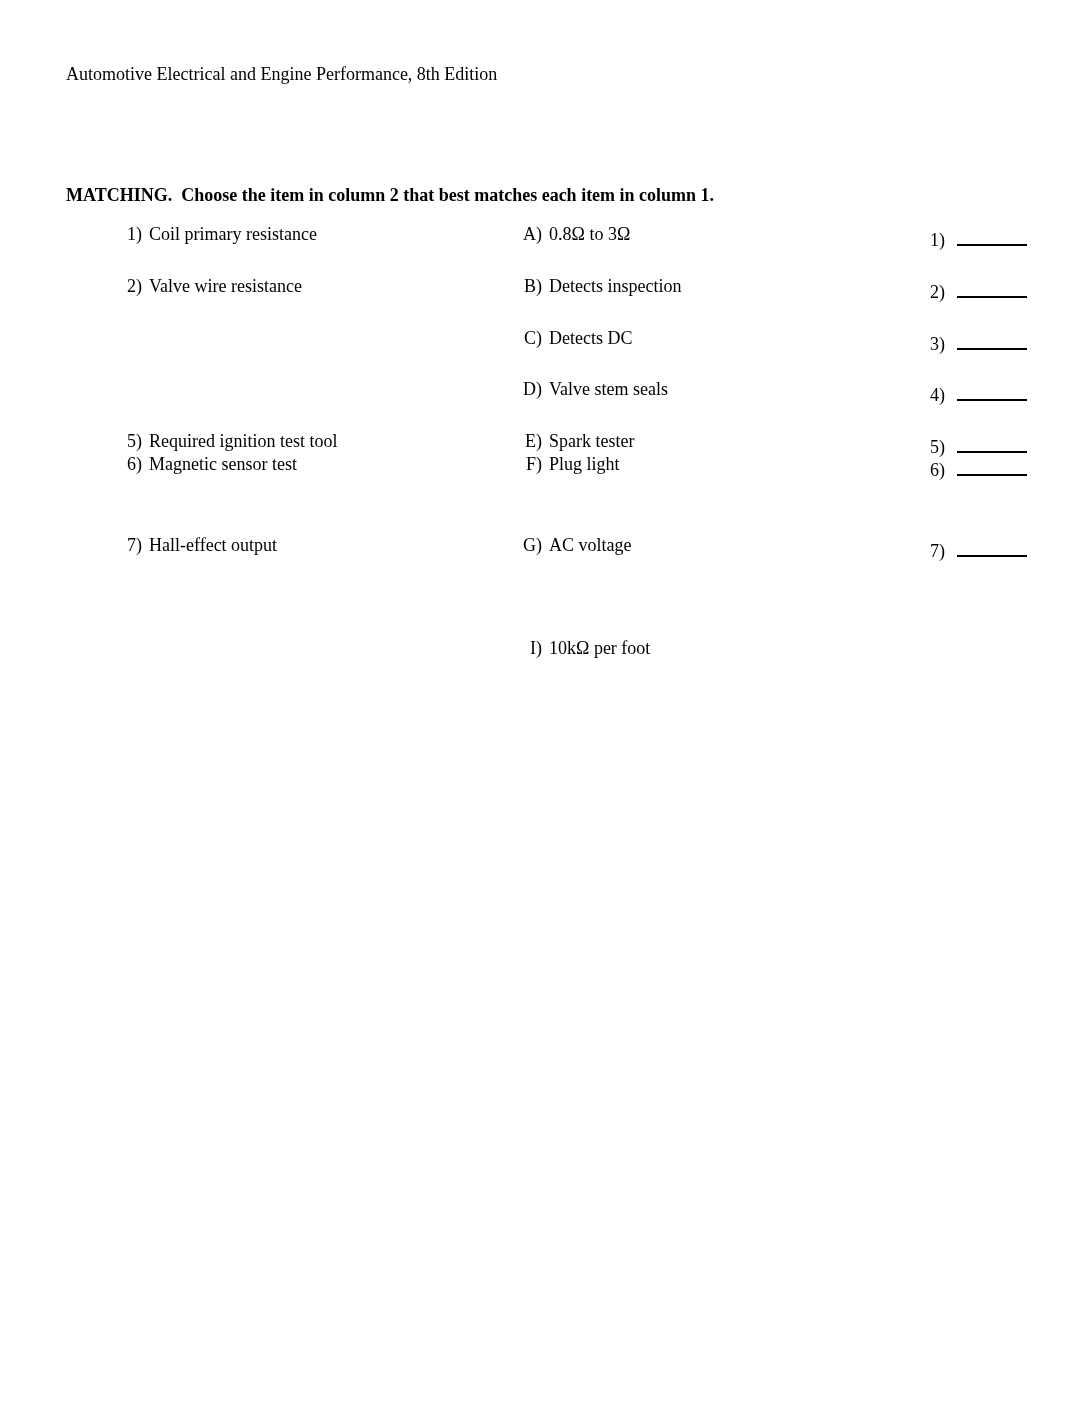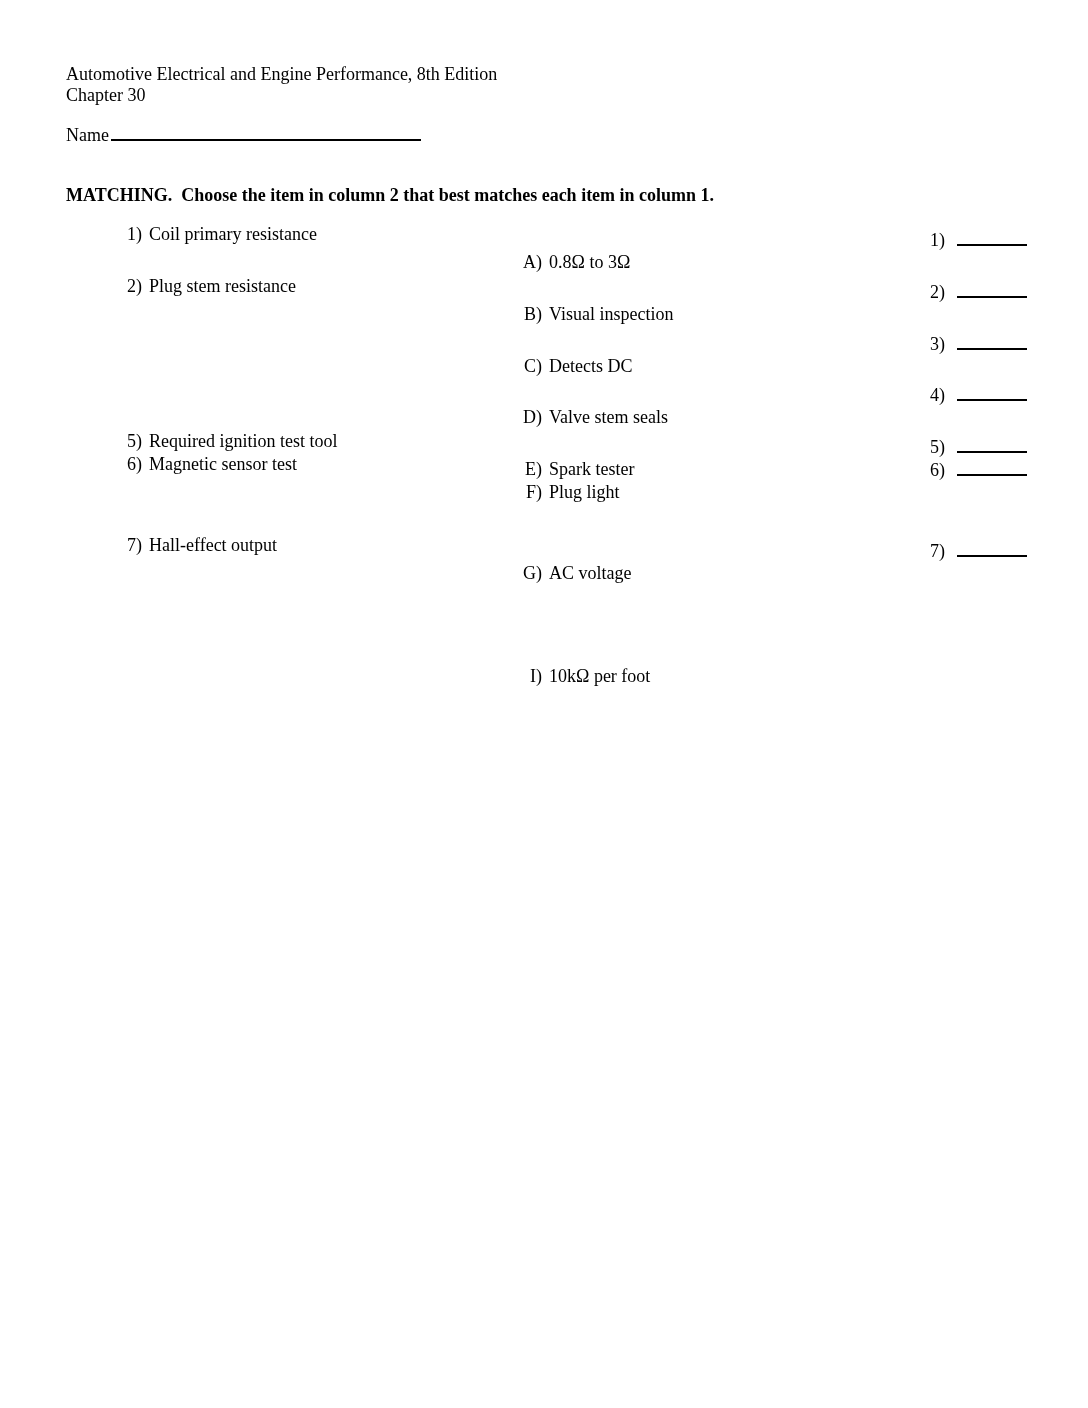--- a/index.html
+++ b/index.html
@@ -47,21 +47,21 @@
   .row {
     position: absolute;
     left: 0;
     width: 1088px;
     height: 26px;
     white-space: nowrap;
     padding-left: 12px;
   }
   .c1 { position: absolute; left: 0; top: 0; white-space: nowrap; }
   .c1 .num { display: inline-block; width: 142px; text-align: right; }
-  .c2 { position: absolute; left: 470px; top: 0; white-space: nowrap; margin-top: 28px; }
+  .c2 { position: absolute; left: 470px; top: 0; white-space: nowrap; }
   .c2 .num { display: inline-block; width: 72px; text-align: right; }
   .ans { position: absolute; left: 860px; top: 0; white-space: nowrap; }
   .ans .num { display: inline-block; width: 85px; text-align: right; }
   .txt { margin-left: 7px; }
   .blank {
     display: inline-block;
     width: 70px;
     height: 20px;
     border-bottom: 2px solid #000000;
     margin-left: 12px;
@@ -79,47 +79,43 @@
   .r3 { top: 379px; } .r4 { top: 431px; } .r5 { top: 454px; }
   .r6 { top: 535px; } .r7 { top: 586px; } .r8 { top: 638px; }
 </style>
 </head>
 <body>
 
 <div class="page">
 
   <div class="header">
     <div>Automotive Electrical and Engine Performance, 8th Edition</div>
-    <div>Chapter 30</div>
   </div>
 
-  <div class="name-row">
-    <span>Name</span><span class="name-line"></span>
-  </div>
 
   <div class="instruction">MATCHING.  Choose the item in column 2 that best matches each item in column 1.</div>
 
   <div class="row r0">
     <div class="c1">
       <span class="num">1)</span><span class="txt">Coil primary resistance</span>
     </div>
     <div class="c2">
       <span class="num">A)</span><span class="txt">0.8Ω to 3Ω</span>
     </div>
     <div class="ans">
       <span class="num">1)</span><span class="blank"></span>
     </div>
   </div>
 
   <div class="row r1">
     <div class="c1">
-      <span class="num">2)</span><span class="txt">Plug stem resistance</span>
+      <span class="num">2)</span><span class="txt">Valve wire resistance</span>
     </div>
     <div class="c2">
-      <span class="num">B)</span><span class="txt">Visual inspection</span>
+      <span class="num">B)</span><span class="txt">Detects inspection</span>
     </div>
     <div class="ans">
       <span class="num">2)</span><span class="blank"></span>
     </div>
   </div>
 
   <div class="row r2">
     <div class="c2">
       <span class="num">C)</span><span class="txt">Detects DC</span>
     </div>

